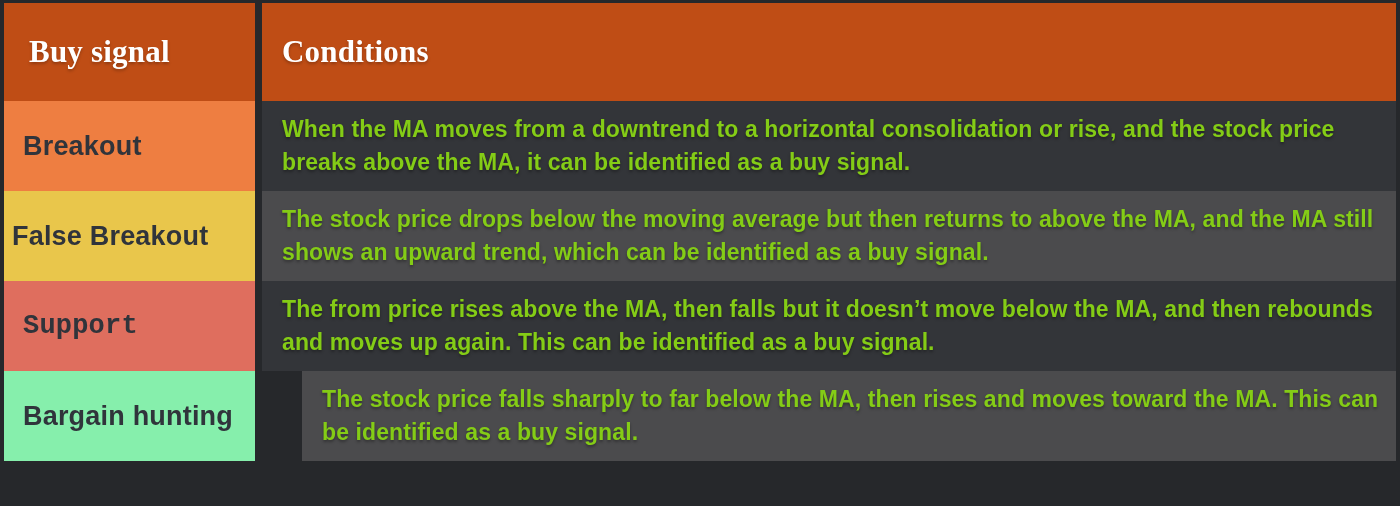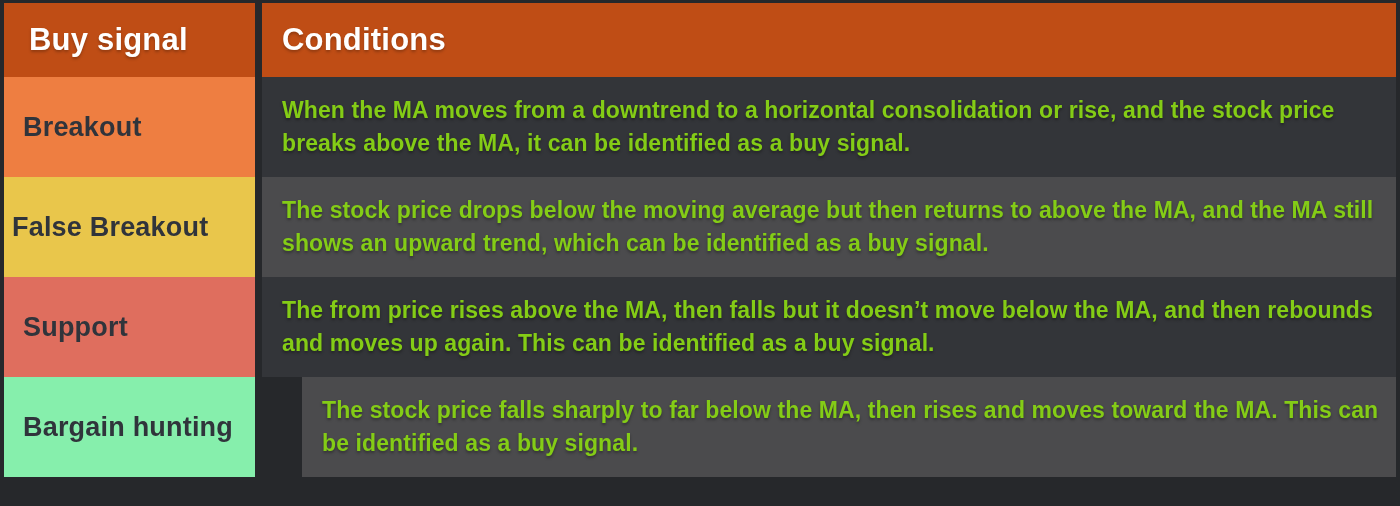--- a/index.html
+++ b/index.html
@@ -16,22 +16,22 @@
     border-width: 3px 4px 5px 4px;
     background: #26282B;
     display: flex;
     flex-direction: column;
   }
   .row {
     display: flex;
     flex-direction: row;
     width: 100%;
   }
-  .header-row { height: 74px; }
-  .data-row { height: 100px; }
+  .header-row { height: 98px; font-family: Liberation Serif, serif; }
+  .data-row { height: 90px; }
   .signal-cell {
     width: 251px;
     flex: 0 0 251px;
     display: flex;
     align-items: center;
     padding-left: 19px;
     padding-right: 6px;
   }
   .col-divider {
     width: 7px;
@@ -101,21 +101,21 @@
     <div class="signal-cell" style="background-color: rgb(233, 198, 75); padding-left: 8px;">
       <span class="signal-label">False Breakout</span>
     </div>
     <div class="col-divider"></div>
     <div class="condition-cell" style="background-color: rgb(75, 75, 77);">
       <span class="condition-text">The stock price drops below the moving average but then returns to above the MA, and the MA still shows an upward trend, which can be identified as a buy signal.</span>
     </div>
   </div>
 
   <div class="row data-row">
-    <div class="signal-cell" style="background-color: rgb(223, 110, 94);">
+    <div class="signal-cell" style="background-color: rgb(223, 110, 94); font-family: Liberation Mono, monospace;">
       <span class="signal-label">Support</span>
     </div>
     <div class="col-divider"></div>
     <div class="condition-cell" style="background-color: rgb(51, 53, 57);">
       <span class="condition-text">The from price rises above the MA, then falls but it doesn’t move below the MA, and then rebounds and moves up again. This can be identified as a buy signal.</span>
     </div>
   </div>
 
   <div class="row data-row">
     <div class="signal-cell" style="background-color: #86efac;">

